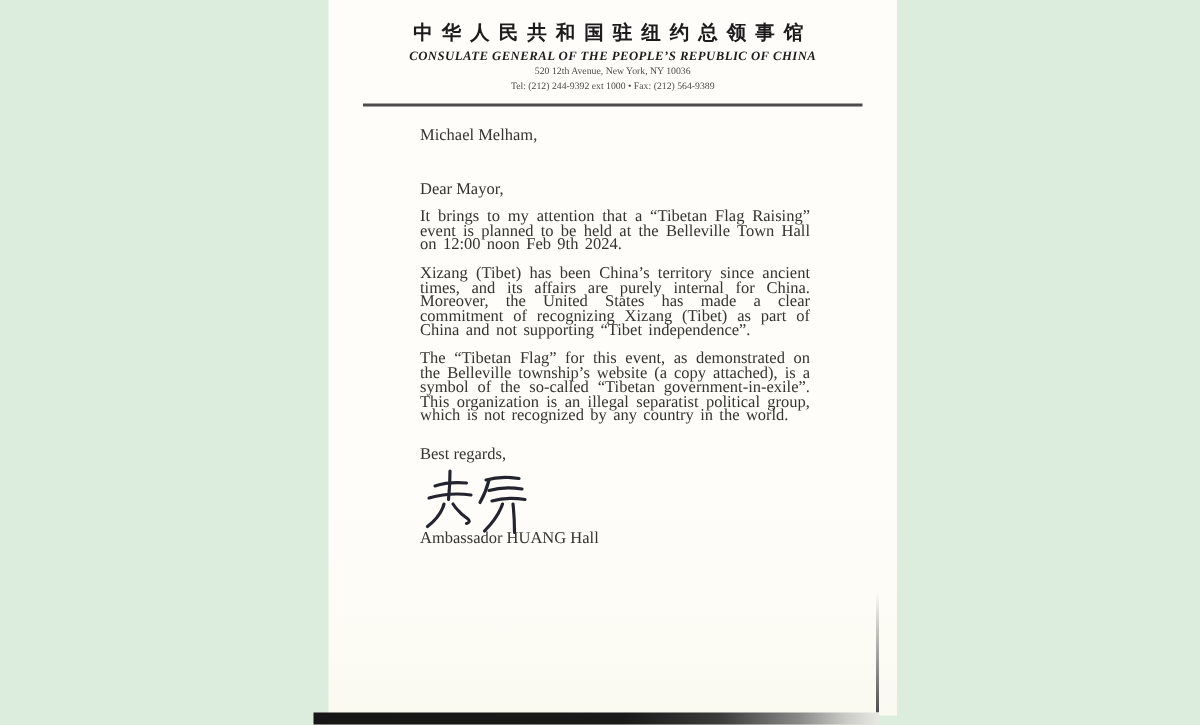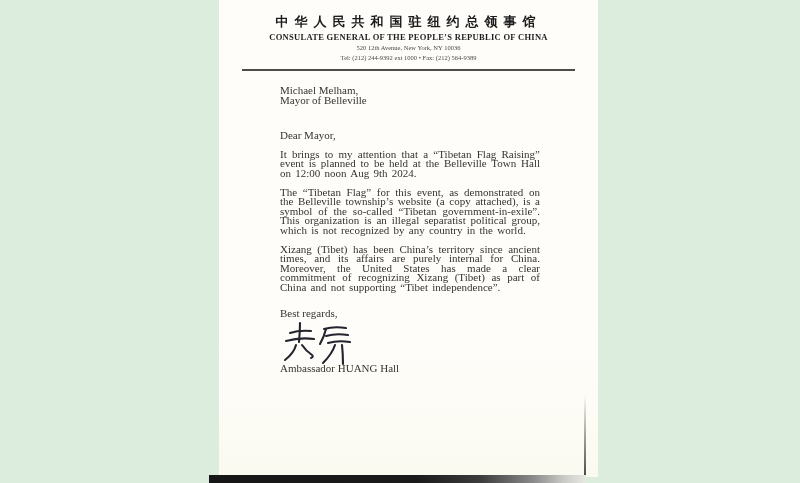--- a/index.html
+++ b/index.html
@@ -15,21 +15,21 @@
     margin-left:12px;
   }
   
   .letterhead{text-align:center;}
   .cn-title{
     padding-top:14px;font-size:13px;line-height:15px;font-weight:bold;
     letter-spacing:6px;color:#1c1c1c;white-space:nowrap;
   }
   .en-title{
     margin-top:3px;font-size:8.5px;line-height:10px;font-weight:bold;
-    letter-spacing:0.3px;color:#1d1d1d;
+    letter-spacing:0.3px;color:#1d1d1d;font-style:italic;
   }
   .addr{margin-top:2px;font-size:6.5px;line-height:7.5px;color:#4a4a46;}
   .rule{
     margin:8px auto 0 auto;width:333px;height:2px;background:#4c4c4c;
   }
   
   .body-col{
     position:absolute;left:61px;top:86px;width:260px;
     font-size:11px;line-height:9.6px;text-align:left;
   }
@@ -68,28 +68,27 @@
     <div class="en-title">CONSULATE GENERAL OF THE PEOPLE’S REPUBLIC OF CHINA</div>
     <div class="addr">520 12th Avenue, New York, NY 10036</div>
     <div class="addr">Tel: (212) 244-9392 ext 1000  •  Fax: (212) 564-9389</div>
     <div class="rule"></div>
   </header>
 
   <div class="body-col">
 
     <div class="recipient">
       <div>Michael Melham,</div>
-      <div>Mayor of Belleville</div>
     </div>
 
     <p class="salutation">Dear Mayor,</p>
 
-    <p class="para">It brings to my attention that a “Tibetan Flag Raising” event is planned to be held at the Belleville Town Hall on 12:00 noon Aug 9th 2024.</p>
+    <p class="para">It brings to my attention that a “Tibetan Flag Raising” event is planned to be held at the Belleville Town Hall on 12:00 noon Feb 9th 2024.</p>
+    <p class="para">Xizang (Tibet) has been China’s territory since ancient times, and its affairs are purely internal for China. Moreover, the United States has made a clear commitment of recognizing Xizang (Tibet) as part of China and not supporting “Tibet independence”.</p>
     <p class="para">The “Tibetan Flag” for this event, as demonstrated on the Belleville township’s website (a copy attached), is a symbol of the so-called “Tibetan government-in-exile”. This organization is an illegal separatist political group, which is not recognized by any country in the world.</p>
-    <p class="para">Xizang (Tibet) has been China’s territory since ancient times, and its affairs are purely internal for China. Moreover, the United States has made a clear commitment of recognizing Xizang (Tibet) as part of China and not supporting “Tibet independence”.</p>
 
     <p class="closing">Best regards,</p>
 
     <div class="signature-wrap">
       <span class="sr-only">黄屏</span>
       <svg width="78" height="46" viewBox="0 0 78 46" fill="none" stroke="#23242e" stroke-width="2.1" stroke-linecap="round" stroke-linejoin="round">
 
         <path d="M10,13 Q19,10 31,11"></path>
         <path d="M20,3 Q20,12 19,22"></path>
         <path d="M6,21 Q20,17 34,19"></path>

